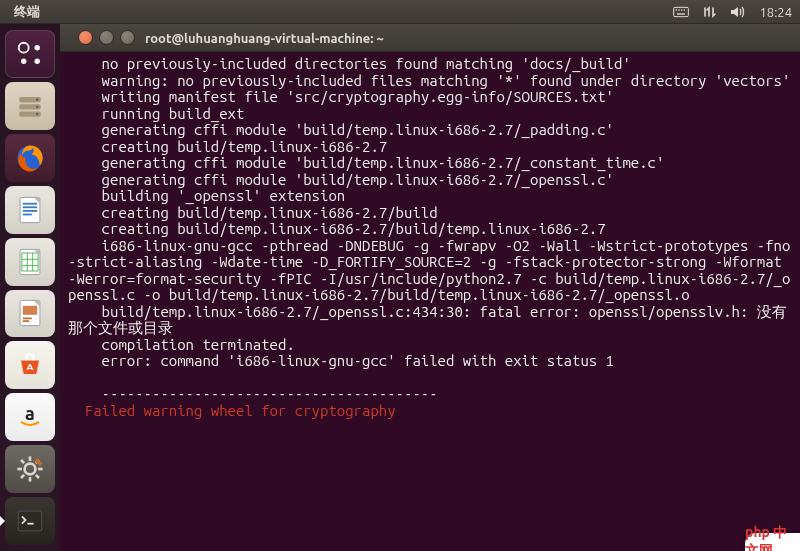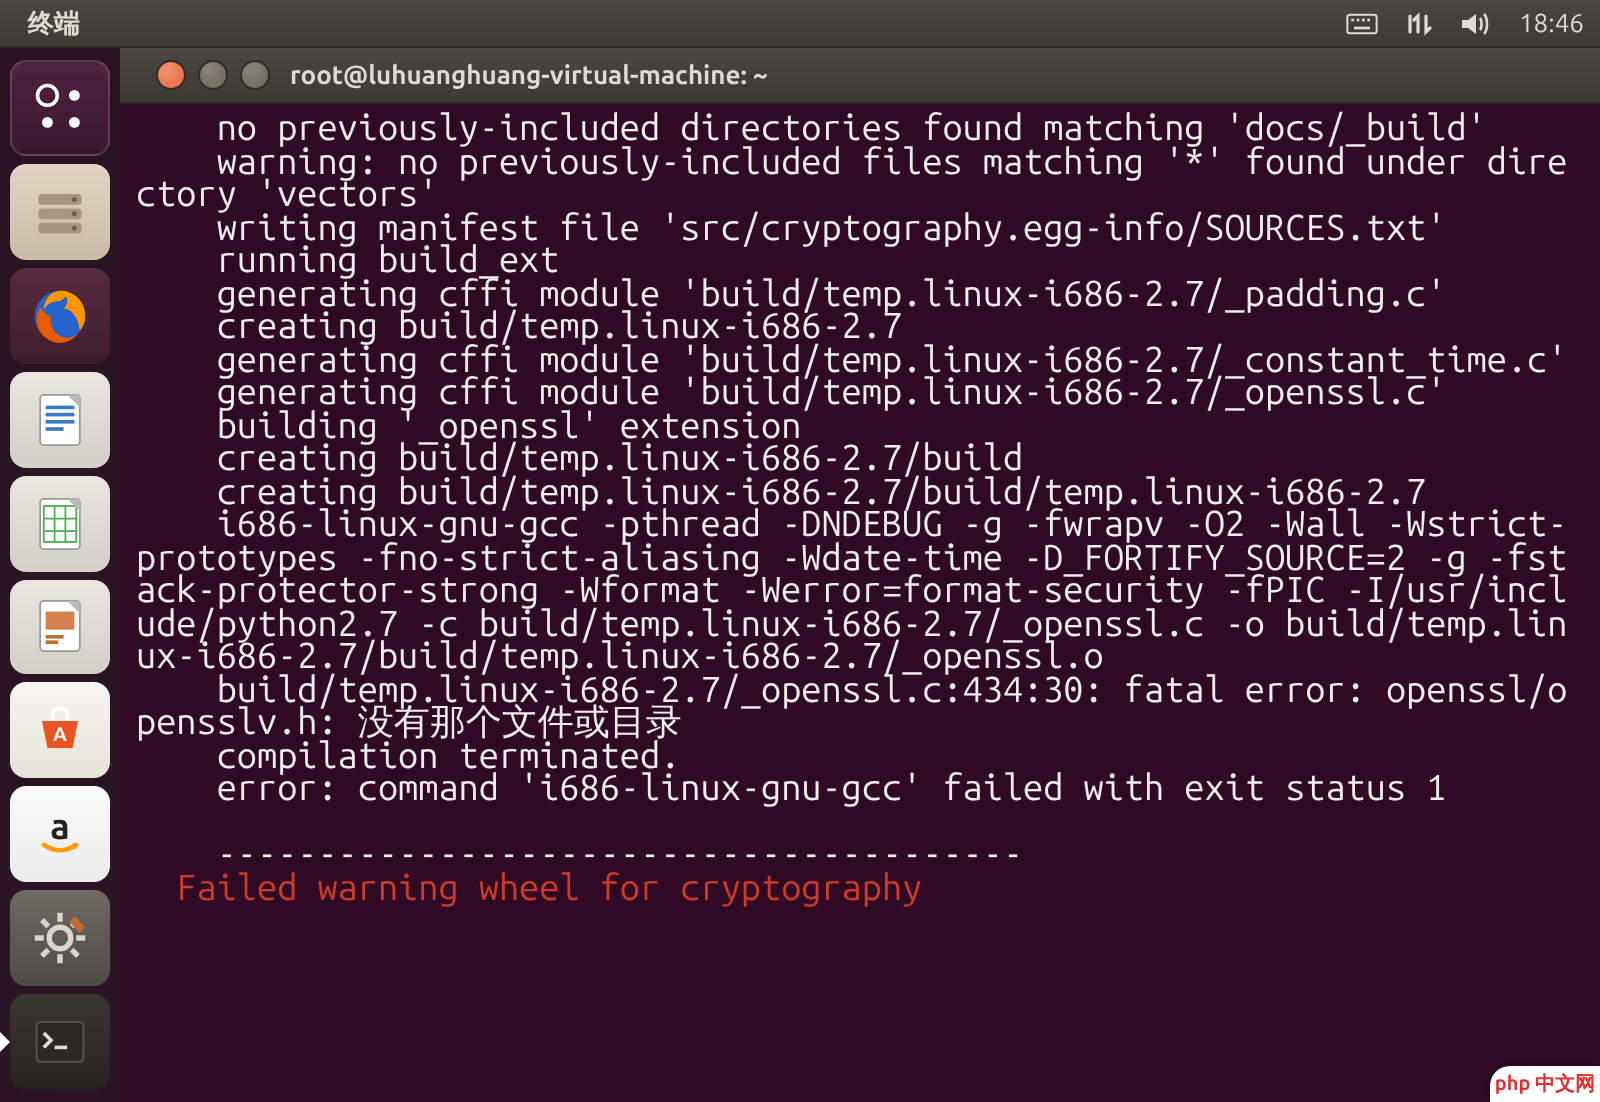--- a/index.html
+++ b/index.html
@@ -106,42 +106,42 @@
 }
 .win-btn.close {
   background: radial-gradient(circle at 35% 30%, #f39070, #e56a3e);
 }
 .term-titlebar .title { margin-left: 4px; font-weight: bold; }
 
 .term-body {
   flex: 1;
   padding: 4px 8px;
   font-family: "Ubuntu Mono", "DejaVu Sans Mono", monospace;
-  font-size: 18px;
+  font-size: 15px;
   line-height: 16.5px;
   color: #eeeeec;
   white-space: pre-wrap;
   word-break: break-all;
   overflow: hidden;
 }
 .term-body .err { color: #cc3a2a; }
 
 
 .launcher svg { width: 36px; height: 36px; }
 .menubar svg { width: 16px; height: 16px; }
 
 .badge {
   position: absolute;
   right: 0; bottom: 0;
   width: 55px; height: 18px;
   background: #fff;
   border-top-left-radius: 10px;
   box-shadow: 0 0 4px rgba(0,0,0,0.4);
   display: flex; align-items: center; justify-content: center;
-  font-size: 10px; color: #d33; font-weight: bold;
+  font-size: 14px; color: #d33; font-weight: bold;
 }
 </style>
 </head>
 <body>
 
 <div class="desktop">
 
   <div class="menubar">
     <span class="app-label">终端</span>
     <div class="spacer"></div>
@@ -159,21 +159,21 @@
       <svg viewBox="0 0 16 16">
           <path d="M4 12 L4 4 M8 12 L8 4 L6 6 M12 4 L12 12 L14 10" stroke="#dfdbd2" stroke-width="1.6" fill="none" stroke-linecap="round"></path>
         </svg>
     </span>
     <span class="indicator">
       <svg viewBox="0 0 16 16">
           <path d="M2 6v4h3l4 3V3L5 6H2z" fill="#dfdbd2"></path>
           <path d="M11 5c1 1 1 5 0 6M13 3c2 2 2 8 0 10" stroke="#dfdbd2" stroke-width="1.3" fill="none"></path>
         </svg>
     </span>
-    <span class="clock">18:46</span>
+    <span class="clock">18:24</span>
   </div>
 
   <div class="launcher">
     <div class="item tile-dash">
       <svg viewBox="0 0 40 40">
           <circle cx="13" cy="13" r="5.5" fill="none" stroke="#fff" stroke-width="2"></circle>
           <circle cx="28" cy="13" r="3" fill="#fff"></circle>
           <circle cx="13" cy="28" r="3" fill="#fff"></circle>
           <circle cx="28" cy="28" r="3" fill="#fff"></circle>
         </svg>

